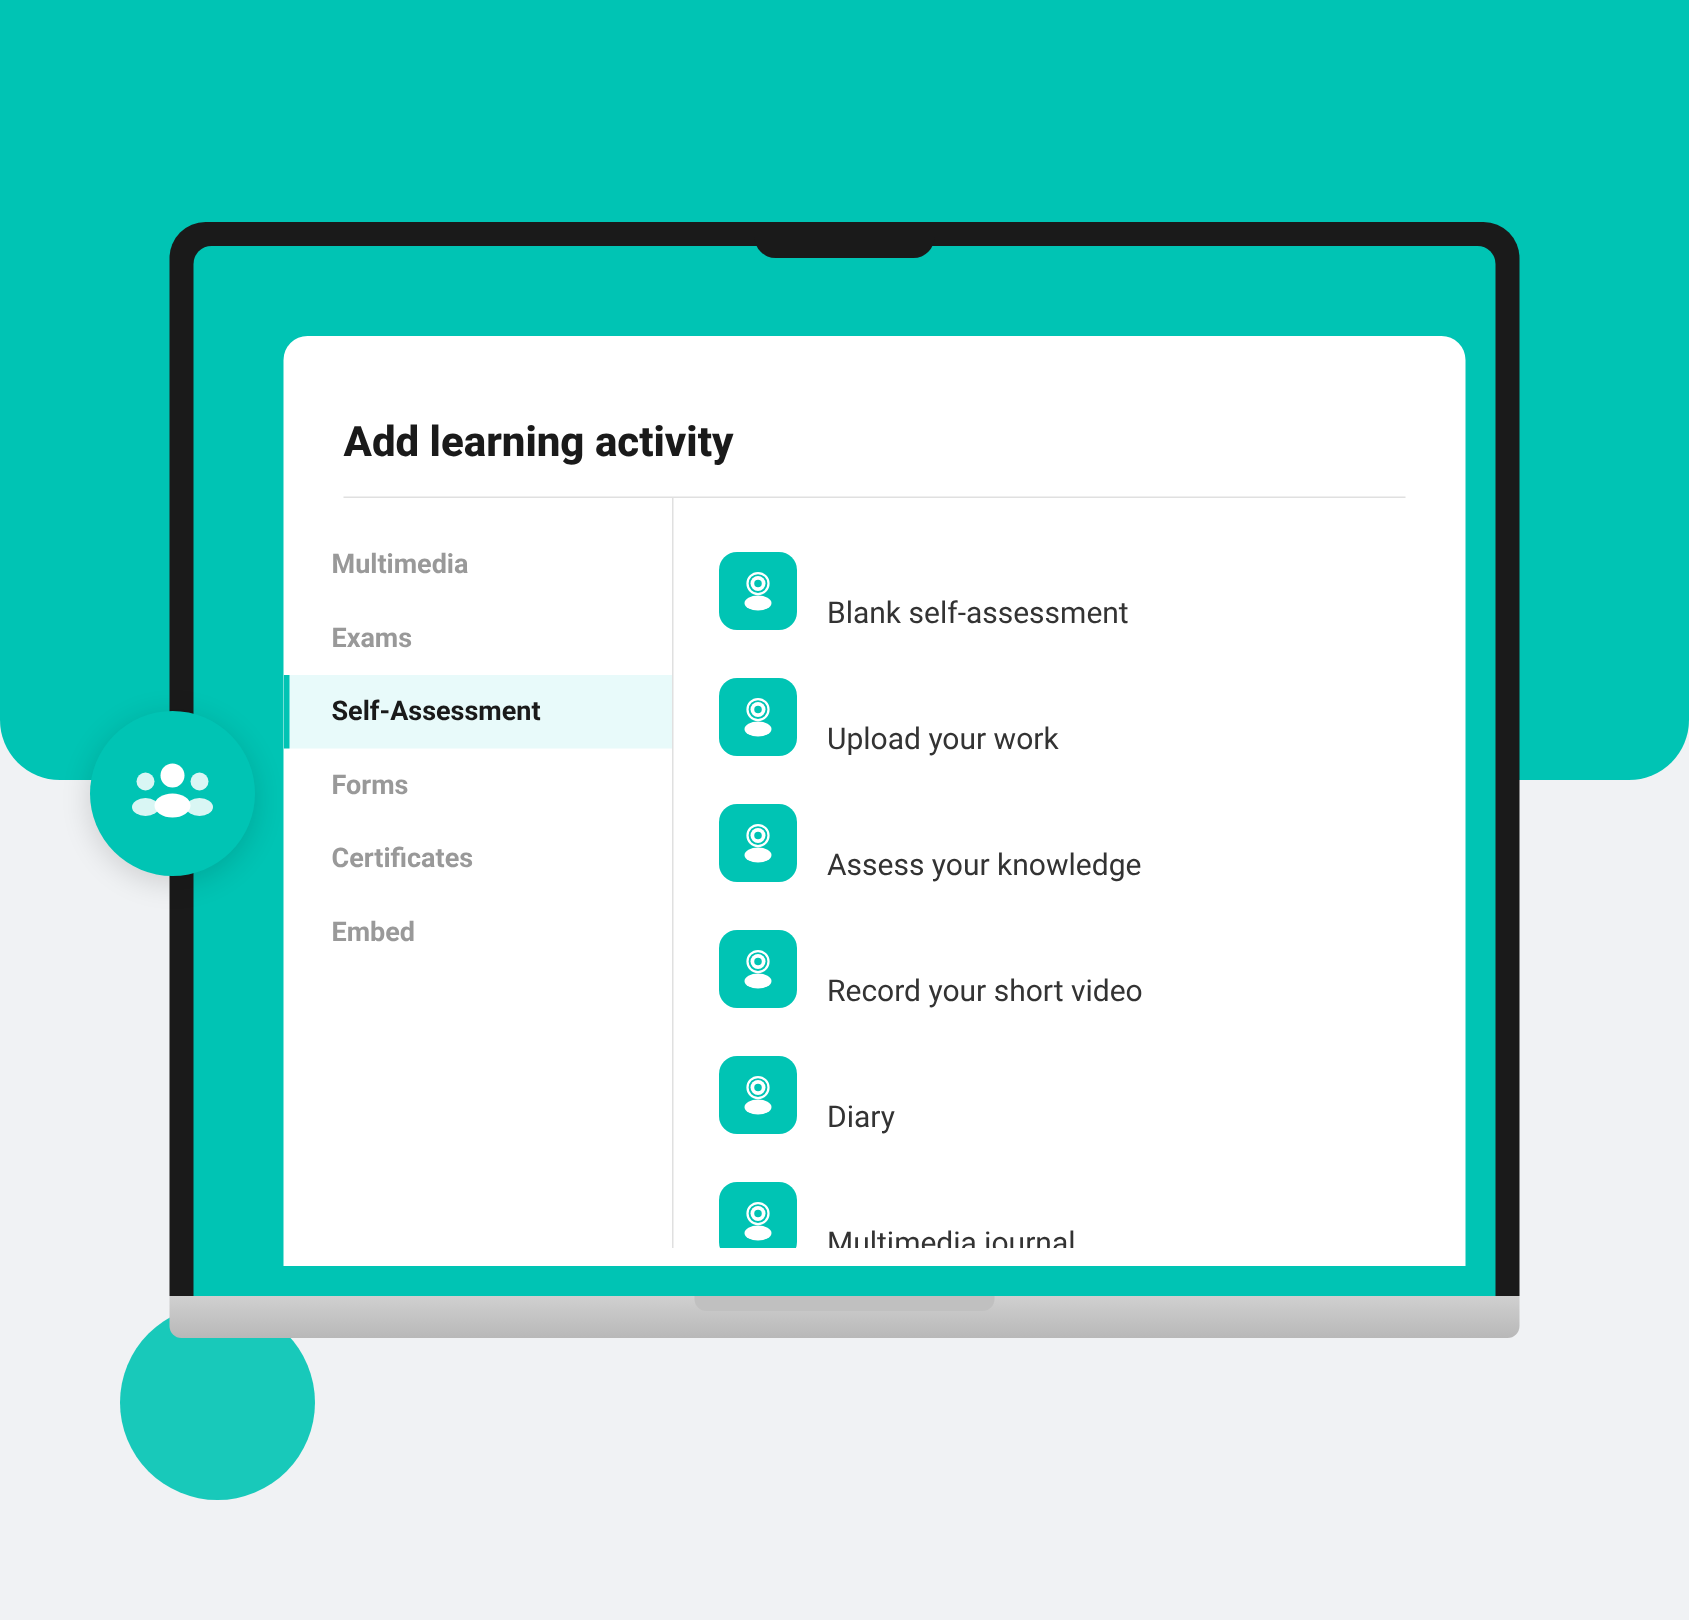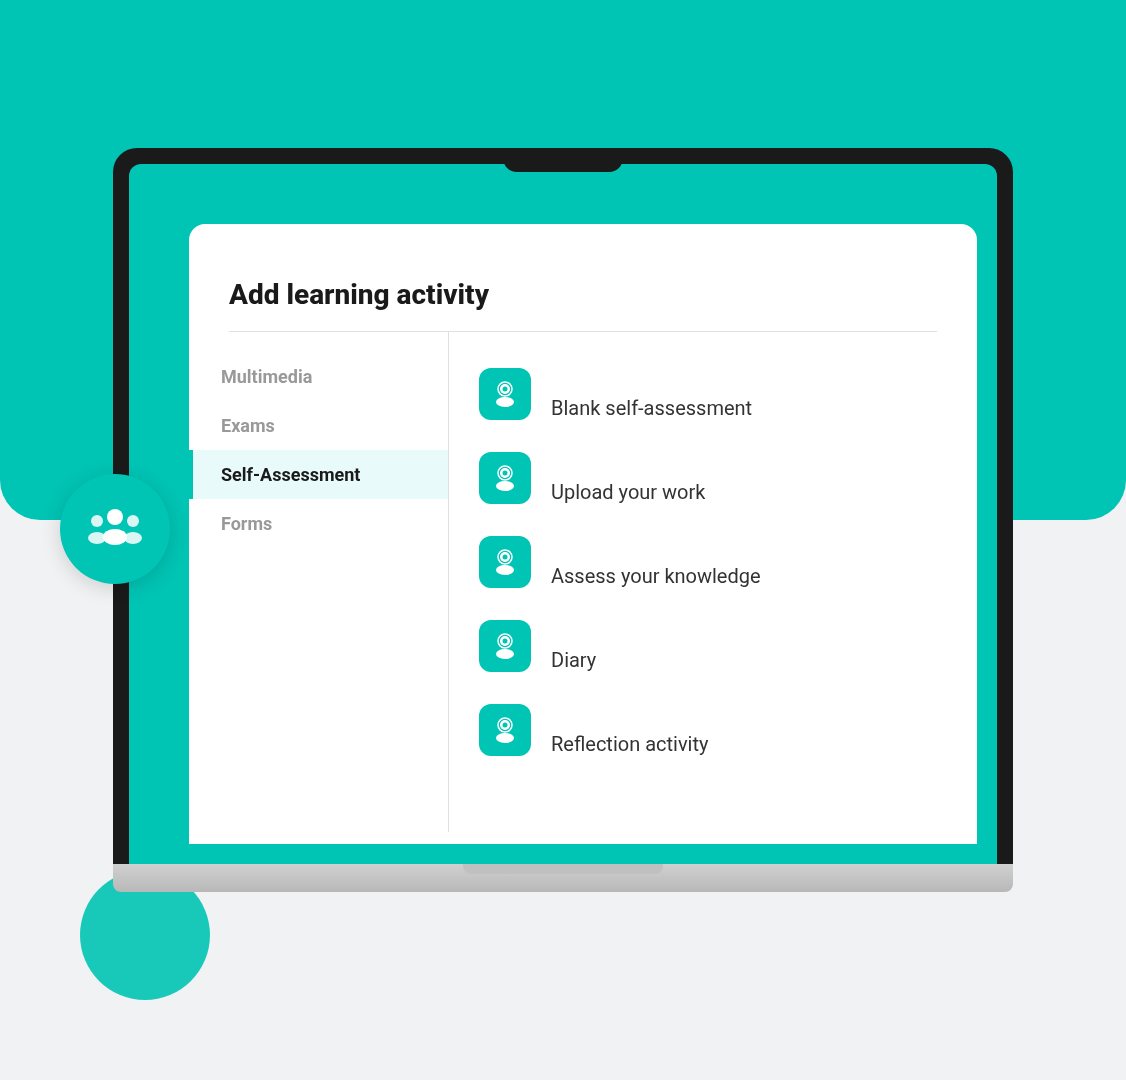--- a/index.html
+++ b/index.html
@@ -262,20 +262,26 @@
               </div>
               <div class="sidebar-item">
                 <span>Exams</span>
               </div>
               <div class="sidebar-item active">
                 <span>Self-Assessment</span>
               </div>
               <div class="sidebar-item">
                 <span>Forms</span>
               </div>
+              <div class="sidebar-item">
+                <span>Certificates</span>
+              </div>
+              <div class="sidebar-item">
+                <span>Embed</span>
+              </div>
 
             </div>
 
             <div class="right-content">
 
               <div class="activity-item">
                 <div class="activity-icon">
                   <svg viewBox="0 0 30 30" xmlns="http://www.w3.org/2000/svg">
                     <circle cx="15" cy="10" r="5" fill="white"></circle>
                     <circle cx="15" cy="10" r="2.5" fill="#00c4b4"></circle>
@@ -303,20 +309,31 @@
                   <svg viewBox="0 0 30 30" xmlns="http://www.w3.org/2000/svg">
                     <circle cx="15" cy="10" r="5" fill="white"></circle>
                     <circle cx="15" cy="10" r="2.5" fill="#00c4b4"></circle>
                     <ellipse cx="15" cy="23" rx="9" ry="5" fill="white"></ellipse>
                     <circle cx="15" cy="10" r="7" fill="none" stroke="white" stroke-width="1.5"></circle>
                   </svg>
                 </div>
                 <span class="activity-label">Assess your knowledge</span>
               </div>
 
+              <div class="activity-item">
+                <div class="activity-icon">
+                  <svg viewBox="0 0 30 30" xmlns="http://www.w3.org/2000/svg">
+                    <circle cx="15" cy="10" r="5" fill="white"></circle>
+                    <circle cx="15" cy="10" r="2.5" fill="#00c4b4"></circle>
+                    <ellipse cx="15" cy="23" rx="9" ry="5" fill="white"></ellipse>
+                    <circle cx="15" cy="10" r="7" fill="none" stroke="white" stroke-width="1.5"></circle>
+                  </svg>
+                </div>
+                <span class="activity-label">Record your short video</span>
+              </div>
 
               <div class="activity-item">
                 <div class="activity-icon">
                   <svg viewBox="0 0 30 30" xmlns="http://www.w3.org/2000/svg">
                     <circle cx="15" cy="10" r="5" fill="white"></circle>
                     <circle cx="15" cy="10" r="2.5" fill="#00c4b4"></circle>
                     <ellipse cx="15" cy="23" rx="9" ry="5" fill="white"></ellipse>
                     <circle cx="15" cy="10" r="7" fill="none" stroke="white" stroke-width="1.5"></circle>
                   </svg>
                 </div>
@@ -325,21 +342,21 @@
 
               <div class="activity-item">
                 <div class="activity-icon">
                   <svg viewBox="0 0 30 30" xmlns="http://www.w3.org/2000/svg">
                     <circle cx="15" cy="10" r="5" fill="white"></circle>
                     <circle cx="15" cy="10" r="2.5" fill="#00c4b4"></circle>
                     <ellipse cx="15" cy="23" rx="9" ry="5" fill="white"></ellipse>
                     <circle cx="15" cy="10" r="7" fill="none" stroke="white" stroke-width="1.5"></circle>
                   </svg>
                 </div>
-                <span class="activity-label">Reflection activity</span>
+                <span class="activity-label">Multimedia journal</span>
               </div>
 
             </div>
           </div>
         </div>
 
       </div>
     </div>
 
     <div class="laptop-base">

